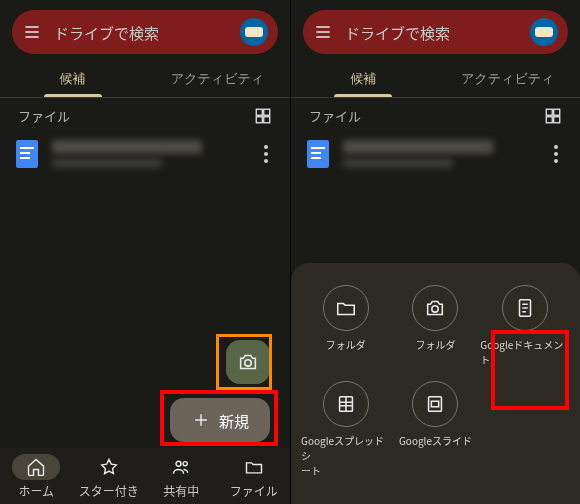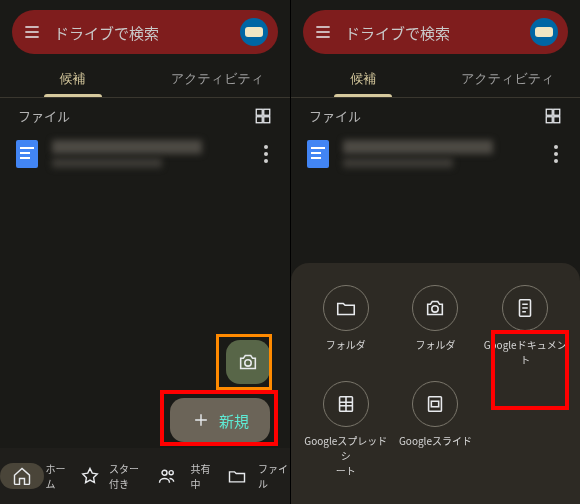--- a/index.html
+++ b/index.html
@@ -145,21 +145,21 @@
     }
     .fab-new {
       position: absolute;
       right: 20px; top: 398px;
       width: 100px; height: 44px;
       background: #6b6458;
       border-radius: 14px;
       display: flex; align-items: center; justify-content: center;
       gap: 8px;
       font-size: 15px;
-      color: #5eead4;
+      color: #ffffff;
     }
 
     
     .hl-orange {
       border: 3px solid #ff8a00;
       position: absolute;
       pointer-events: none;
     }
     .hl-red {
       border: 4px solid #ff0000;
@@ -171,24 +171,24 @@
 
     
     .bottomnav {
       position: absolute; bottom: 0; left: 0; right: 0;
       height: 56px;
       background: #1f1e1b;
       display: flex;
     }
     .navitem {
       flex: 1;
-      display: flex; flex-direction: row;
+      display: flex; flex-direction: column;
       align-items: center; justify-content: center;
       gap: 2px;
-      font-size: 10px;
+      font-size: 12px;
       color: #c7c7c7;
     }
     .navicon-wrap {
       width: 48px; height: 26px;
       border-radius: 13px;
       display: flex; align-items: center; justify-content: center;
     }
     .navitem.active .navicon-wrap { background: #4a4539; }
     .svg { display: block; }
 
@@ -207,21 +207,21 @@
       margin-bottom: 14px;
     }
     .sheet-circle {
       width: 46px; height: 46px; border-radius: 50%;
       border: 1.5px solid #7a766b;
       display: flex; align-items: center; justify-content: center;
     }
     .sheet-label {
       font-size: 10px;
       color: #d6d6d6;
-      text-align: center;
+      text-align: left;
     }
     .hl3 { top: 330px; left: 200px; width: 78px; height: 80px; }
 
     
     svg { stroke: #e8eaed; fill: none; stroke-width: 1.7; }
   </style>
 </head>
 <body>
 
 <div class="phone">

